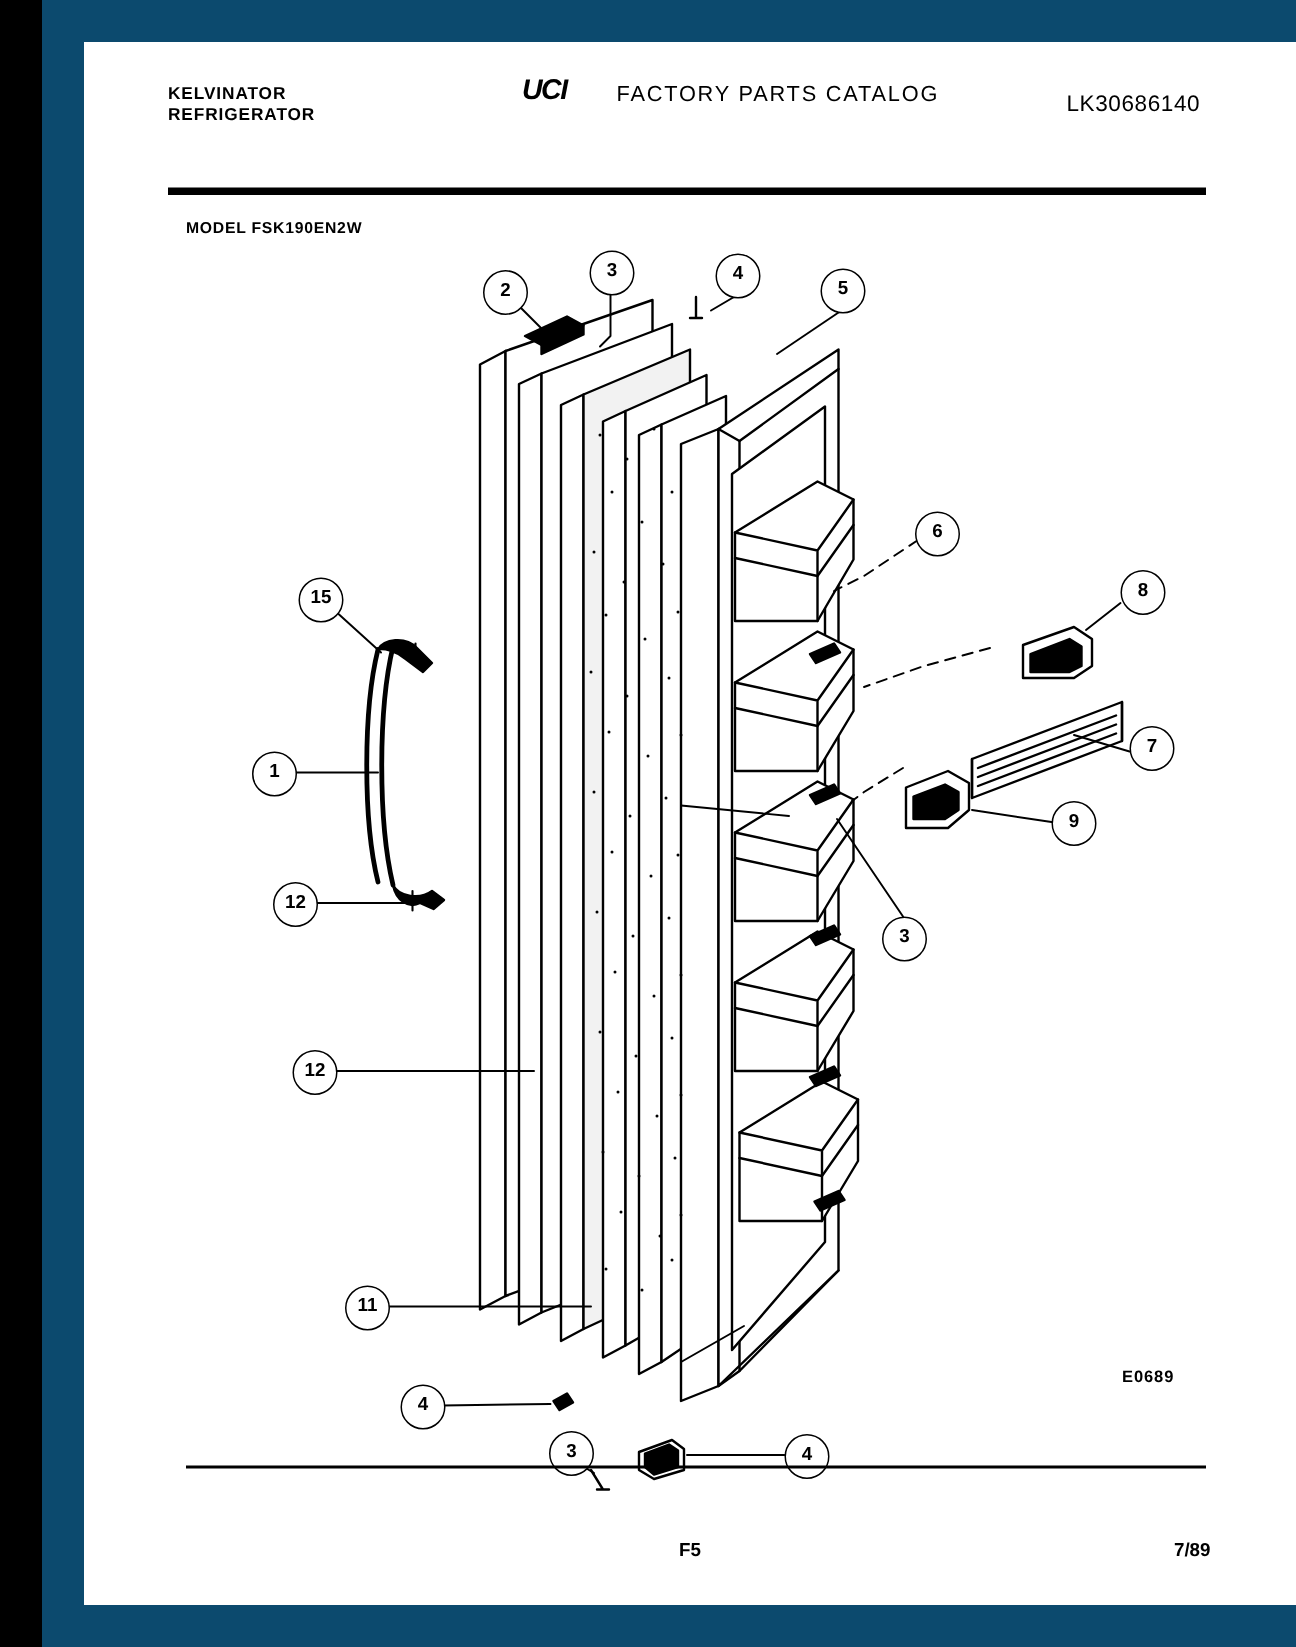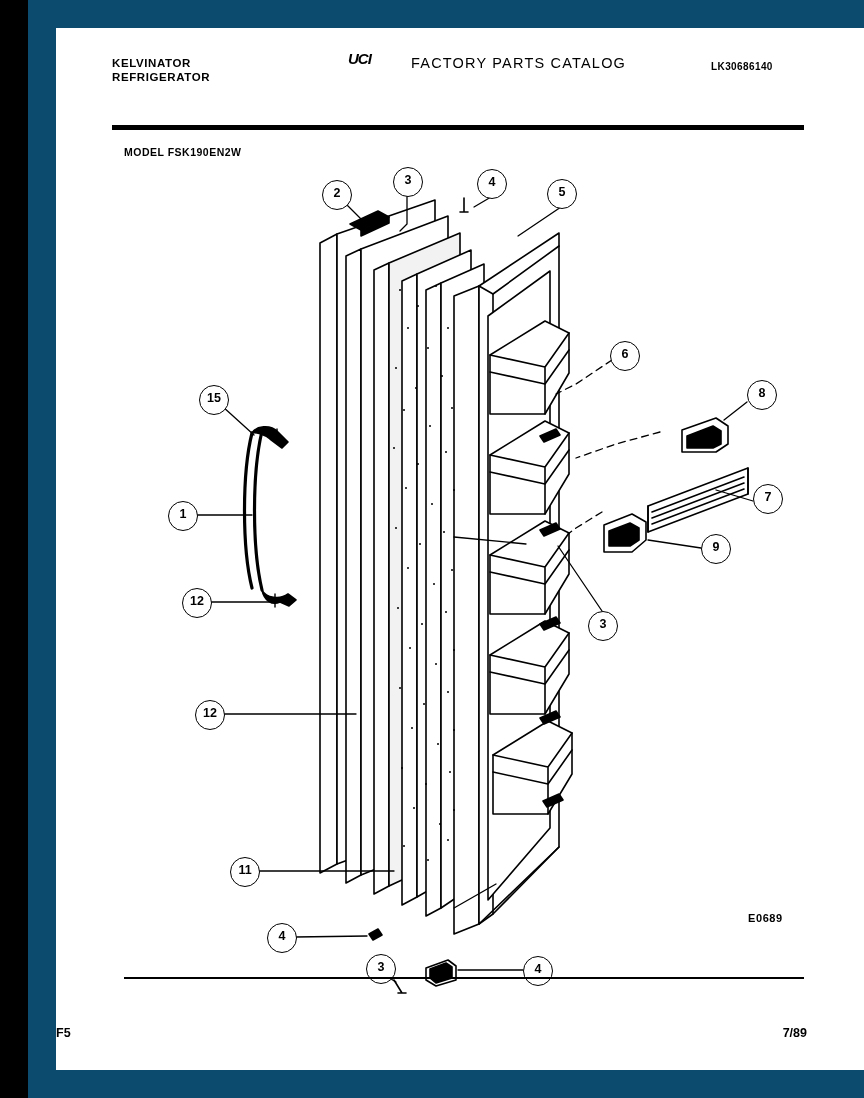--- a/index.html
+++ b/index.html
@@ -39,41 +39,41 @@
     font-weight: bold;
     letter-spacing: 0.6px;
     line-height: 13.5px;
     color: #000;
     white-space: pre-line;
   }
   .catalog-logo {
     position: absolute;
     left: 292px;
     top: 22px;
-    font-size: 15px;
+    font-size: 19px;
     font-weight: bold;
     font-style: italic;
     letter-spacing: -1px;
     color: #000;
   }
   .catalog-title {
     position: absolute;
     left: 355px;
     top: 27px;
     font-size: 14.5px;
     font-weight: normal;
     letter-spacing: 1.2px;
     color: #000;
   }
   .doc-number {
     position: absolute;
     left: 655px;
     top: 33px;
-    font-size: 10px;
-    font-weight: bold;
+    font-size: 15px;
+    font-weight: normal;
     letter-spacing: 0.4px;
     color: #000;
   }
 
   .rule-top {
     position: absolute;
     left: 56px;
     top: 97px;
     width: 692px;
     height: 5px;
@@ -105,21 +105,21 @@
     font-size: 11px;
     font-weight: bold;
     letter-spacing: 0.6px;
     color: #000;
   }
   .page-number {
     position: absolute;
     left: 0;
     top: 998px;
     width: 808px;
-    text-align: left;
+    text-align: center;
     font-size: 12.5px;
     font-weight: bold;
     color: #000;
   }
   .page-date {
     position: absolute;
     right: 57px;
     top: 998px;
     font-size: 12.5px;
     font-weight: bold;

